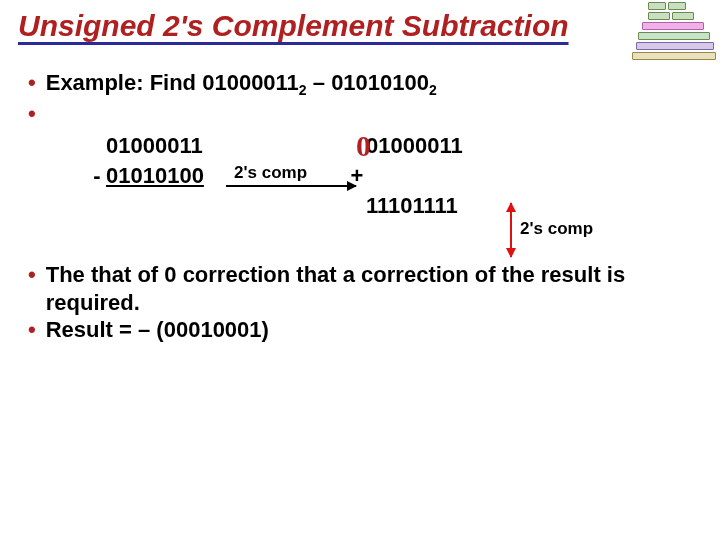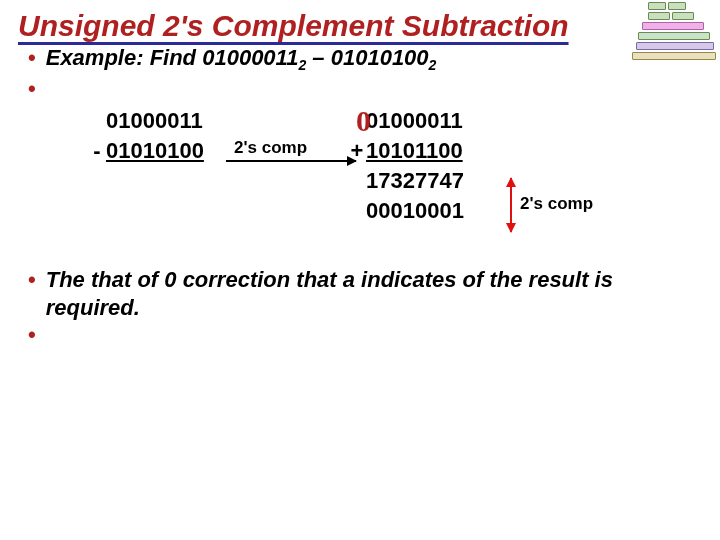--- a/index.html
+++ b/index.html
@@ -13,37 +13,37 @@
     padding: 8px 18px;
   }
   .title {
     font-size: 30px;
     font-weight: bold;
     color: #b02020;
     font-style: italic;
     text-decoration: underline;
     text-decoration-color: #2a2a9a;
     text-underline-offset: 6px;
-    margin-bottom: 0;
+    margin-bottom: 25px;
     line-height: 1.2;
   }
   .bullet-row {
     display: flex;
     align-items: flex-start;
     font-size: 22px;
     color: #000;
     line-height: 1.25;
     margin-left: 10px;
   }
   .bullet {
     color: #b02020;
     margin-right: 10px;
     font-weight: bold;
   }
-  .bold { font-weight: bold; font-style: italic; }
+  .bold { font-weight: bold; }
   .sub { vertical-align: sub; font-size: 14px; }
   .calc {
     position: relative;
     margin-top: 6px;
     margin-left: 70px;
     font-size: 22px;
   }
   .carry {
     position: absolute;
     left: 268px;
@@ -207,50 +207,43 @@
     </div>
   </div>
 
   <div class="calc-row">
     <div class="left-col">
       <span class="sign">-</span>
       <span class="num-l ul">01010100</span>
     </div>
     <div class="right-col">
       <span class="sign">+</span>
-      <span class="num-r ul">10101100</span>
     </div>
   </div>
 
   <div class="calc-row">
     <div class="left-col"></div>
     <div class="right-col">
       <span class="sign"></span>
-      <span class="num-r">17327747</span>
-    </div>
-  </div>
-
-  <div class="calc-row">
-    <div class="left-col"></div>
-    <div class="right-col">
-      <span class="sign"></span>
-      <span class="num-r">00010001</span>
-    </div>
-  </div>
+      <span class="num-r">11101111</span>
+    </div>
+  </div>
+
 
   <span class="twos-mid">2's comp</span>
   <div class="arrow-h"></div>
 
   <div class="arrow-v"></div>
   <span class="twos-right">2's comp</span>
 </div>
 
 <div class="bullet-section-2">
   <div class="bullet-row">
     <span class="bullet">•</span>
     <span class="bold">
-      <span>The </span><span>that</span><span> of </span><span>0</span><span> correction that a </span><span>indicates</span><span> of the result is required.</span>
+      <span>The </span><span>that</span><span> of </span><span>0</span><span> correction that a </span><span>correction</span><span> of the result is required.</span>
     </span>
   </div>
   <div class="bullet-row">
     <span class="bullet">•</span>
+    <span class="bold">Result = – (00010001)</span>
   </div>
 </div>
 
 </body></html>

